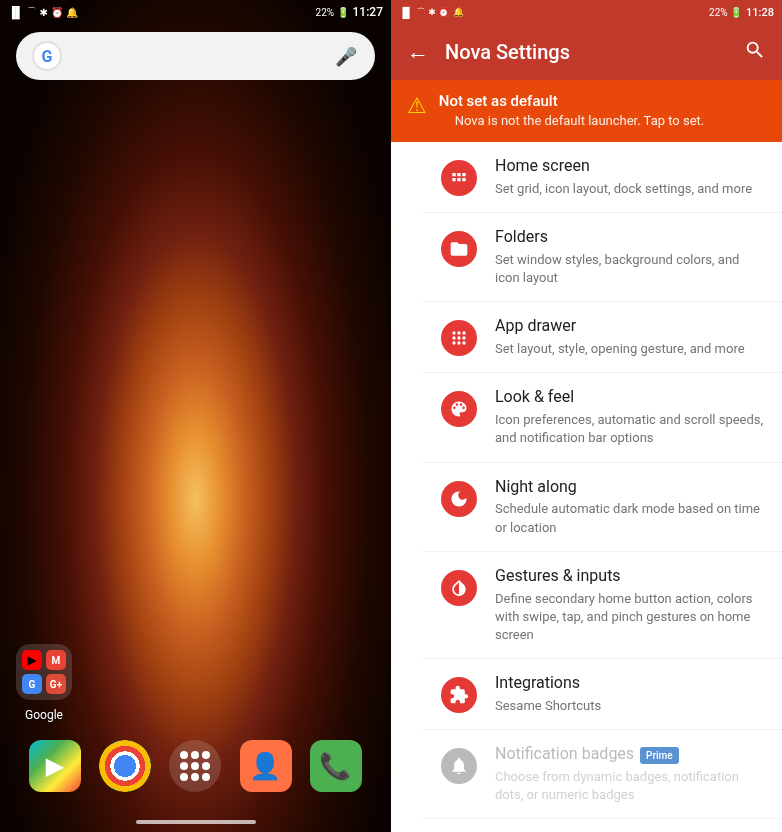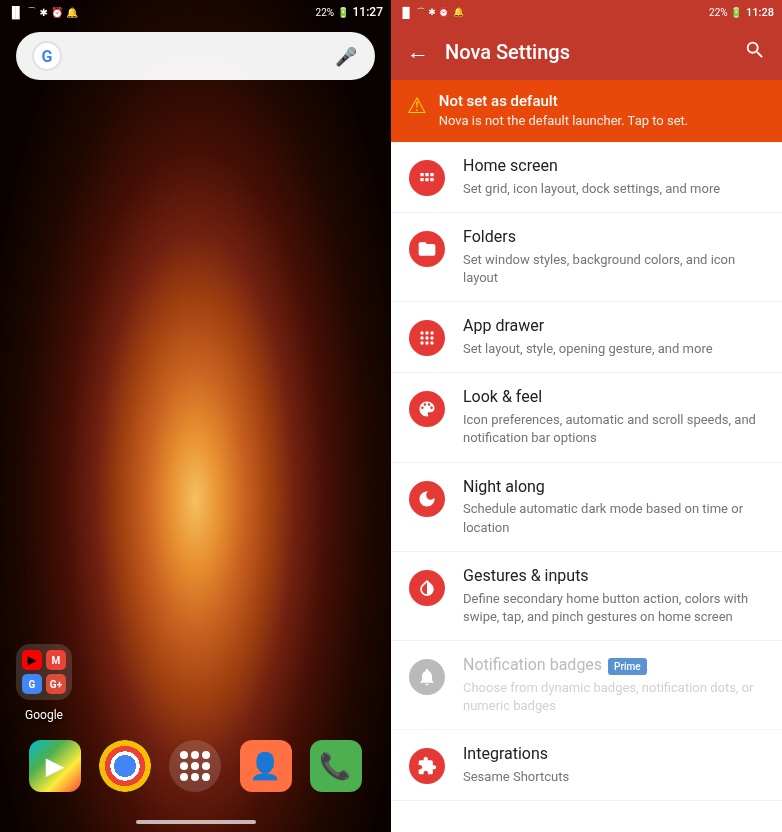--- a/index.html
+++ b/index.html
@@ -248,27 +248,29 @@
       font-size: 15px;
       font-weight: 500;
       color: #fff;
     }
 
     .warning-desc {
       font-size: 13px;
       color: rgba(255,255,255,0.9);
       margin-top: 2px;
       line-height: 1.4;
+      margin-left: 16px;
     }
 
     
     .settings-list {
       flex: 1;
       overflow-y: auto;
       background: #fff;
+      padding-left: 32px;
     }
 
     .settings-item {
       display: flex;
       align-items: flex-start;
       padding: 14px 16px;
       gap: 16px;
       cursor: pointer;
       border-bottom: 1px solid rgba(0,0,0,0.06);
     }
@@ -519,50 +521,50 @@
               <path d="M17.66 7.93L12 2.27 6.34 7.93c-3.12 3.12-3.12 8.19 0 11.31C7.9 20.8 9.95 21.58 12 21.58c2.05 0 4.1-.78 5.66-2.34 3.12-3.12 3.12-8.19 0-11.31zM12 19.59c-1.6 0-3.11-.62-4.24-1.76C6.62 16.69 6 15.19 6 13.59s.62-3.11 1.76-4.24L12 5.1v14.49z"></path>
             </svg>
         </div>
       </div>
       <div class="settings-item-text">
         <div class="settings-item-title">Gestures &amp; inputs</div>
         <div class="settings-item-desc">Define secondary home button action, colors with swipe, tap, and pinch gestures on home screen</div>
       </div>
     </div>
 
+    <div class="settings-item">
+      <div class="settings-item-icon">
+        <div class="icon-circle icon-red">
+          <svg width="20" height="20" viewBox="0 0 24 24" fill="white">
+              <path d="M20.5 11H19V7c0-1.1-.9-2-2-2h-4V3.5C13 2.12 11.88 1 10.5 1S8 2.12 8 3.5V5H4c-1.1 0-1.99.9-1.99 2v3.8H3.5c1.49 0 2.7 1.21 2.7 2.7s-1.21 2.7-2.7 2.7H2V20c0 1.1.9 2 2 2h3.8v-1.5c0-1.49 1.21-2.7 2.7-2.7 1.49 0 2.7 1.21 2.7 2.7V22H17c1.1 0 2-.9 2-2v-4h1.5c1.38 0 2.5-1.12 2.5-2.5S21.88 11 20.5 11z"></path>
+            </svg>
+        </div>
+      </div>
+      <div class="settings-item-text">
+        <div class="settings-item-title">Integrations</div>
+        <div class="settings-item-desc">Sesame Shortcuts</div>
+      </div>
+    </div>
+
     <div class="settings-item" style="opacity:0.7;">
       <div class="settings-item-icon">
         <div class="icon-circle icon-grey">
           <svg width="20" height="20" viewBox="0 0 24 24" fill="white">
               <path d="M12 22c1.1 0 2-.9 2-2h-4c0 1.1.9 2 2 2zm6-6v-5c0-3.07-1.64-5.64-4.5-6.32V4c0-.83-.67-1.5-1.5-1.5s-1.5.67-1.5 1.5v.68C7.63 5.36 6 7.92 6 11v5l-2 2v1h16v-1l-2-2z"></path>
             </svg>
         </div>
       </div>
       <div class="settings-item-text">
         <div class="settings-item-title greyed">
           <span>Notification badges</span><span class="prime-badge">Prime</span>
         </div>
         <div class="settings-item-desc greyed">Choose from dynamic badges, notification dots, or numeric badges</div>
       </div>
     </div>
 
     <div class="settings-item">
       <div class="settings-item-icon">
-        <div class="icon-circle icon-red">
-          <svg width="20" height="20" viewBox="0 0 24 24" fill="white">
-              <path d="M20.5 11H19V7c0-1.1-.9-2-2-2h-4V3.5C13 2.12 11.88 1 10.5 1S8 2.12 8 3.5V5H4c-1.1 0-1.99.9-1.99 2v3.8H3.5c1.49 0 2.7 1.21 2.7 2.7s-1.21 2.7-2.7 2.7H2V20c0 1.1.9 2 2 2h3.8v-1.5c0-1.49 1.21-2.7 2.7-2.7 1.49 0 2.7 1.21 2.7 2.7V22H17c1.1 0 2-.9 2-2v-4h1.5c1.38 0 2.5-1.12 2.5-2.5S21.88 11 20.5 11z"></path>
-            </svg>
-        </div>
-      </div>
-      <div class="settings-item-text">
-        <div class="settings-item-title">Integrations</div>
-        <div class="settings-item-desc">Sesame Shortcuts</div>
-      </div>
-    </div>
-
-    <div class="settings-item">
-      <div class="settings-item-icon">
         <div style="width:36px;height:36px;"></div>
       </div>
     </div>
 
   </div>
 </div>
 
 </body></html>

